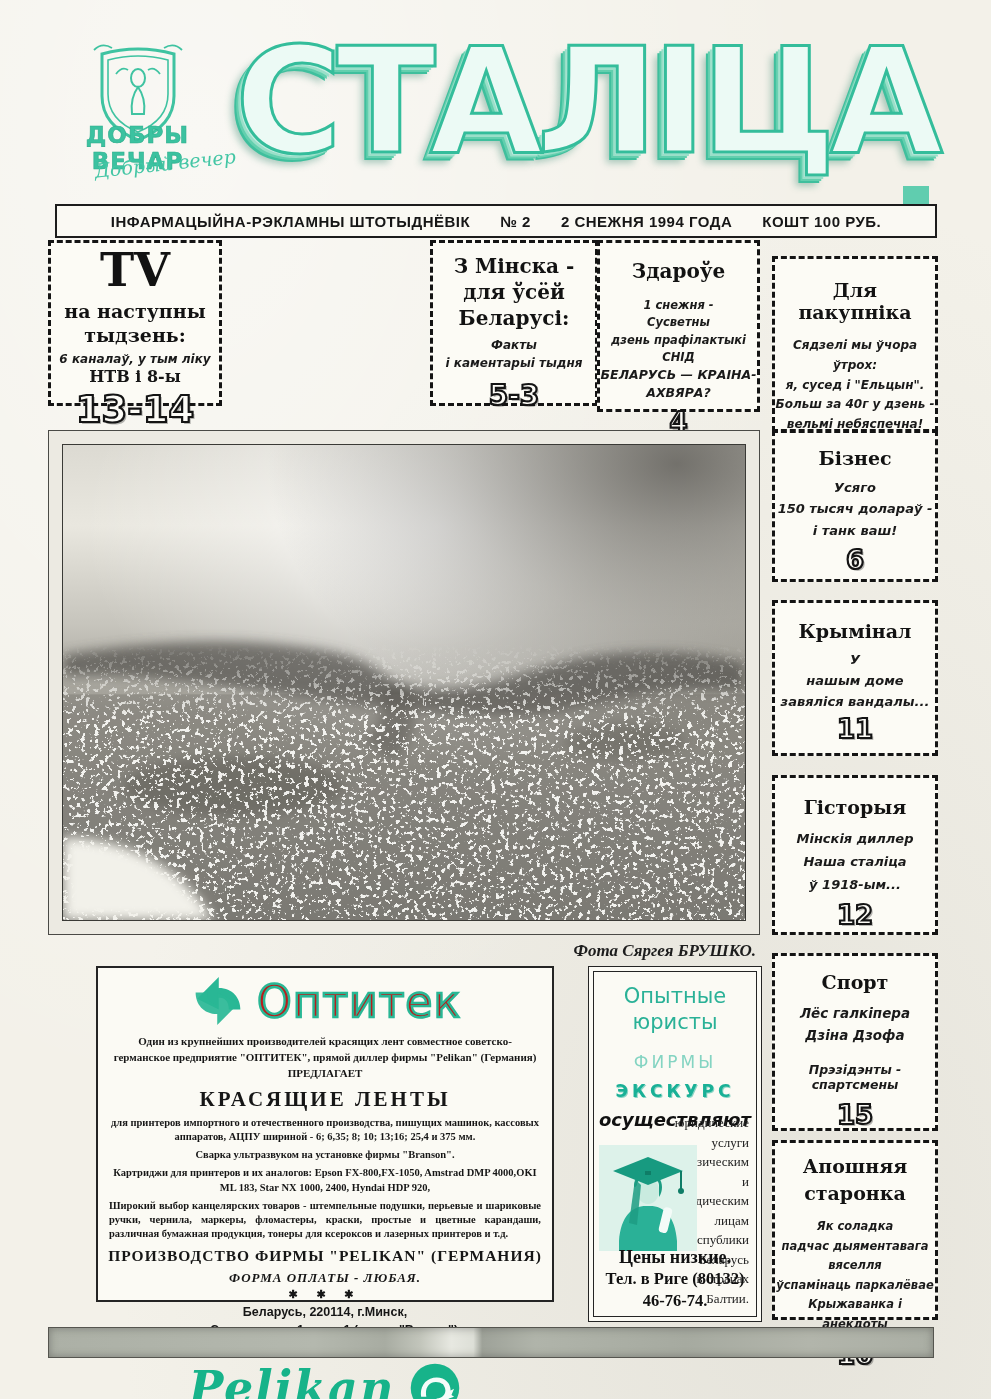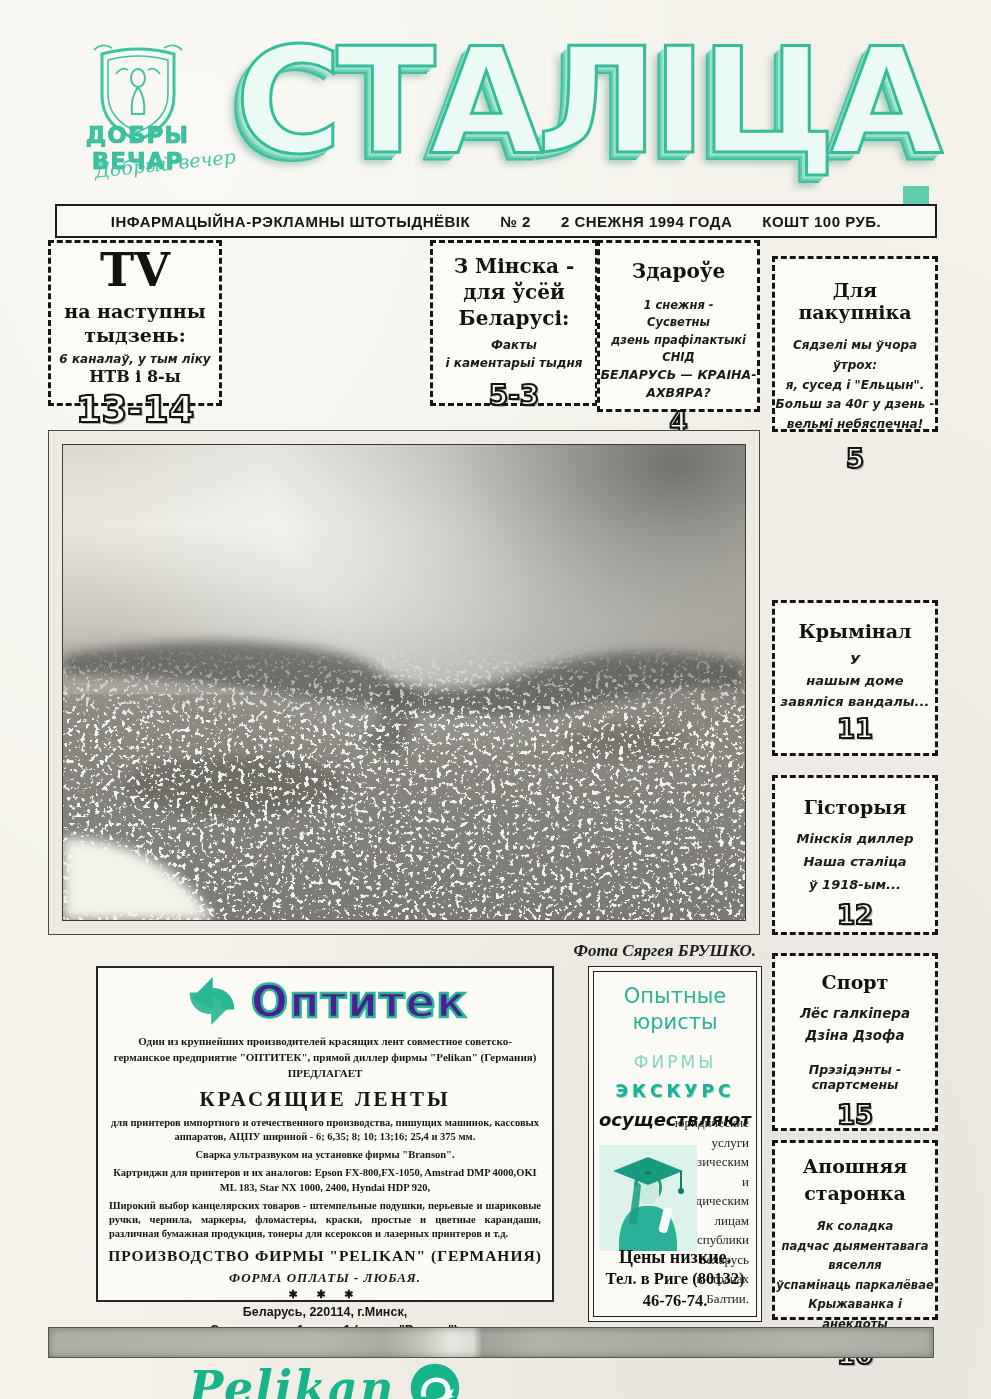--- a/index.html
+++ b/index.html
@@ -131,22 +131,22 @@
 
   
   .ad-optitek {
     left:96px; top:966px; width:458px; height:336px;
     border:2px solid #242424; background:#fbfaf4;
     display:flex; flex-direction:column; align-items:center; text-align:center;
     font-family:"Liberation Serif","DejaVu Serif",serif;
   }
   .opti-logo-row { display:flex; align-items:center; gap:10px; margin-top:6px; height:56px;}
   .opti-brand {
-    font-family:"DejaVu Sans","Liberation Sans",sans-serif; font-weight:700;
-    font-size:44px; letter-spacing:1px; color:#4c1d95;
+    font-family:"DejaVu Sans","Liberation Sans",sans-serif; font-weight:400;
+    font-size:44px; letter-spacing:1px; color:#b91c1c;
     -webkit-text-stroke:2.4px #29b795;
     text-shadow:1px 1px 0 rgba(41,183,149,.4);
   }
   .opti-intro { margin-top:6px; font-weight:700; font-size:11px; line-height:1.45; width:430px;}
   .opti-head { margin-top:5px; font-weight:700; font-size:21px; letter-spacing:3px;}
   .opti-p { font-weight:700; font-size:10.5px; line-height:1.35; width:432px; margin-top:4px;}
   .opti-prod { margin-top:6px; font-weight:700; font-size:15.5px; letter-spacing:1px;}
   .opti-pay { margin-top:5px; font-weight:700; font-style:italic; font-size:13px; letter-spacing:1px;}
   .opti-stars { margin-top:2px; font-size:11px; font-weight:700; letter-spacing:8px;}
   .opti-addr { font-family:"Liberation Sans",sans-serif; font-weight:700; font-size:12.5px; line-height:1.45; margin-top:2px;}
@@ -253,20 +253,29 @@
     <div class="tt l0">Для пакупніка</div>
     <div class="body">
       <div class="ti">Сядзелі мы ўчора ўтрох:</div>
       <div class="ti">я, сусед і "Ельцын".</div>
       <div class="ti">Больш за 40г у дзень -</div>
       <div class="ti">вельмі небяспечна!</div>
     </div>
     <div class="pg">5</div>
   </div>
 
+  <div class="abs teaser rcol" id="biznes">
+    <div class="tt l0">Бізнес</div>
+    <div class="body">
+      <div class="ti">Усяго</div>
+      <div class="ti">150 тысяч долараў -</div>
+      <div class="ti">і танк ваш!</div>
+    </div>
+    <div class="pg">6</div>
+  </div>
 
   <div class="abs teaser rcol" id="kryminal">
     <div class="tt l0">Крымінал</div>
     <div class="body">
       <div class="ti">У</div>
       <div class="ti">нашым доме</div>
       <div class="ti">завяліся вандалы...</div>
     </div>
     <div class="pg">11</div>
   </div>

